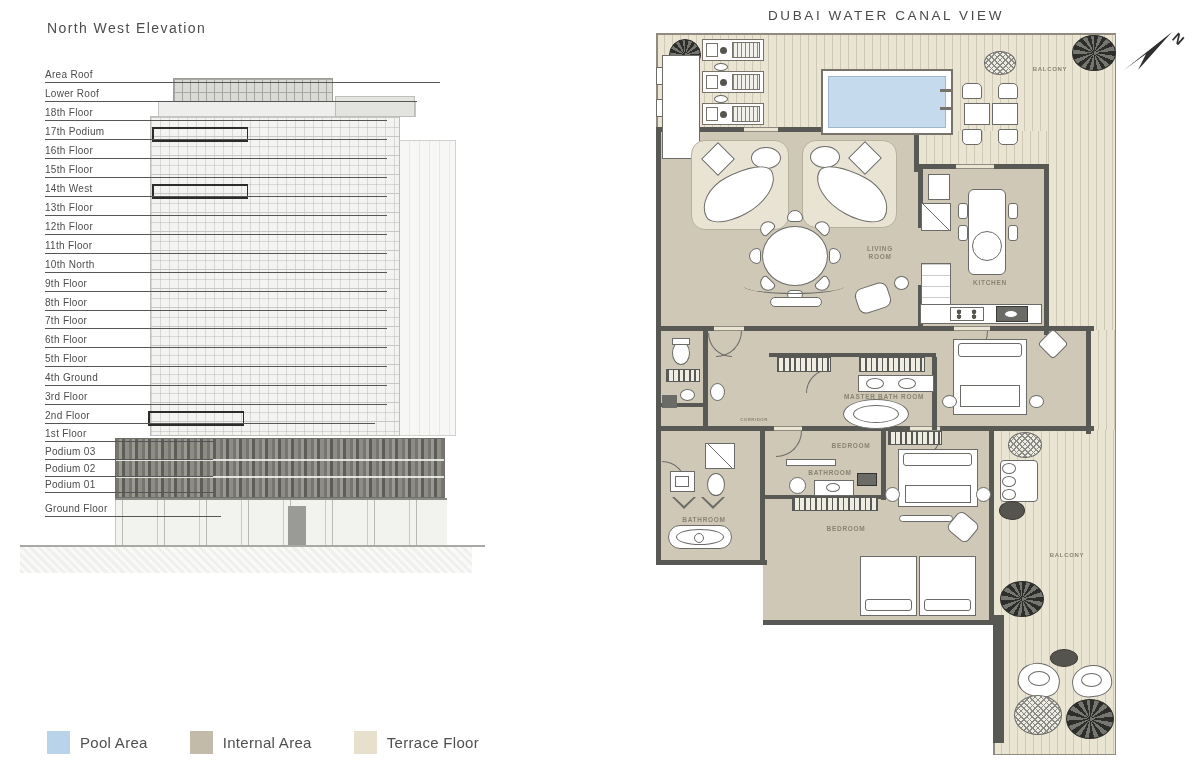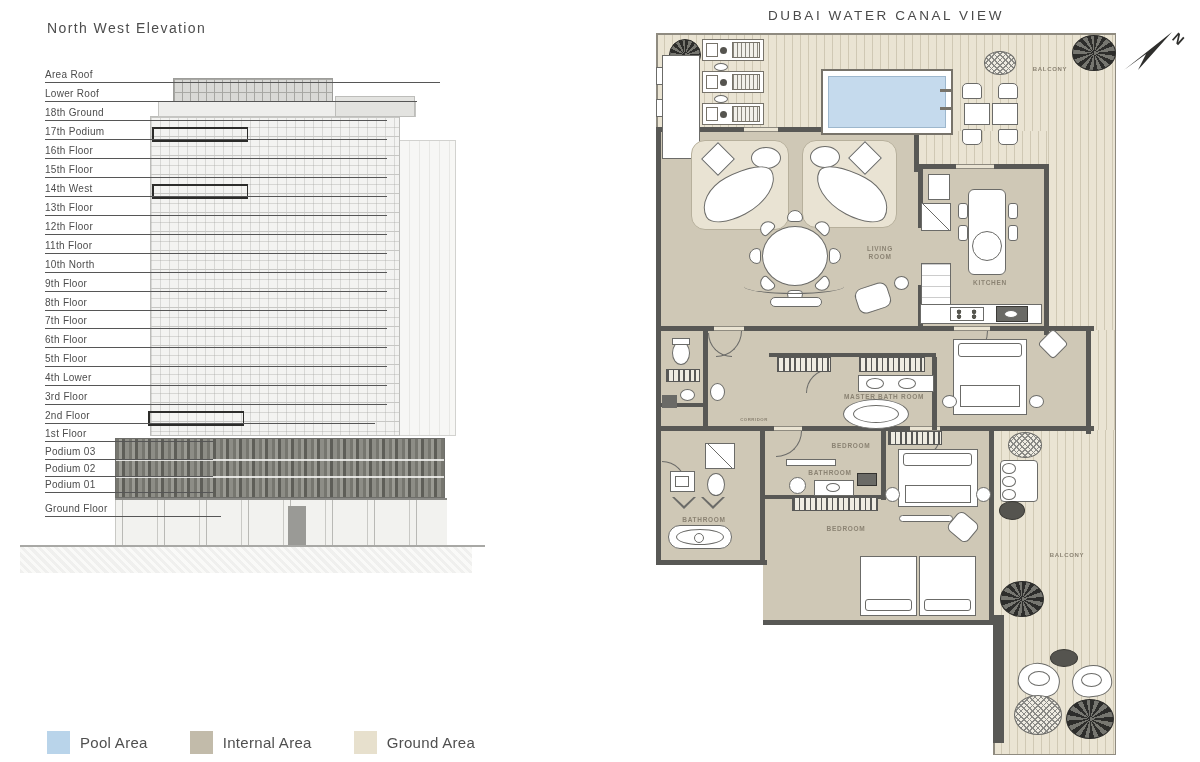--- a/index.html
+++ b/index.html
@@ -121,21 +121,21 @@
 <div>
     <div class="floor-row" style="top: 82px;">
       <span class="lab">Area Roof</span>
       <div class="line" style="width: 395px;"></div>
     </div>
     <div class="floor-row" style="top: 101px;">
       <span class="lab">Lower Roof</span>
       <div class="line" style="width: 372px;"></div>
     </div>
     <div class="floor-row" style="top: 120px;">
-      <span class="lab">18th Ground</span>
+      <span class="lab">18th Floor</span>
       <div class="line" style="width: 342px;"></div>
     </div>
     <div class="floor-row" style="top: 139px;">
       <span class="lab">17th Podium</span>
       <div class="line" style="width: 342px;"></div>
     </div>
     <div class="floor-row" style="top: 158px;">
       <span class="lab">16th Floor</span>
       <div class="line" style="width: 342px;"></div>
     </div>
@@ -177,21 +177,21 @@
     </div>
     <div class="floor-row" style="top: 347px;">
       <span class="lab">6th Floor</span>
       <div class="line" style="width: 342px;"></div>
     </div>
     <div class="floor-row" style="top: 366px;">
       <span class="lab">5th Floor</span>
       <div class="line" style="width: 342px;"></div>
     </div>
     <div class="floor-row" style="top: 385px;">
-      <span class="lab">4th Lower</span>
+      <span class="lab">4th Ground</span>
       <div class="line" style="width: 342px;"></div>
     </div>
     <div class="floor-row" style="top: 404px;">
       <span class="lab">3rd Floor</span>
       <div class="line" style="width: 342px;"></div>
     </div>
     <div class="floor-row" style="top: 423px;">
       <span class="lab">2nd Floor</span>
       <div class="line" style="width: 330px;"></div>
     </div>
@@ -221,21 +221,21 @@
   <div class="item">
     <span class="sw" style="background: rgb(185, 212, 234);"></span>
     <span class="lb">Pool Area</span>
   </div>
   <div class="item">
     <span class="sw" style="background: rgb(194, 187, 170);"></span>
     <span class="lb">Internal Area</span>
   </div>
   <div class="item">
     <span class="sw" style="background: rgb(231, 224, 205);"></span>
-    <span class="lb">Ground Area</span>
+    <span class="lb">Terrace Floor</span>
   </div>
 </div>
 
 <div class="plan-title">DUBAI WATER CANAL VIEW</div>
 
 <div class="north">
   <svg width="66" height="56" viewBox="0 0 66 56">
     <path d="M50 8 L2 46 L24 30 L16 46 Z" fill="#2f2f2d"></path>
     <text x="52" y="16" transform="rotate(42 52 12)" font-size="14" font-weight="bold" fill="#2f2f2d" font-family="Liberation Sans, sans-serif">N</text>
   </svg>

